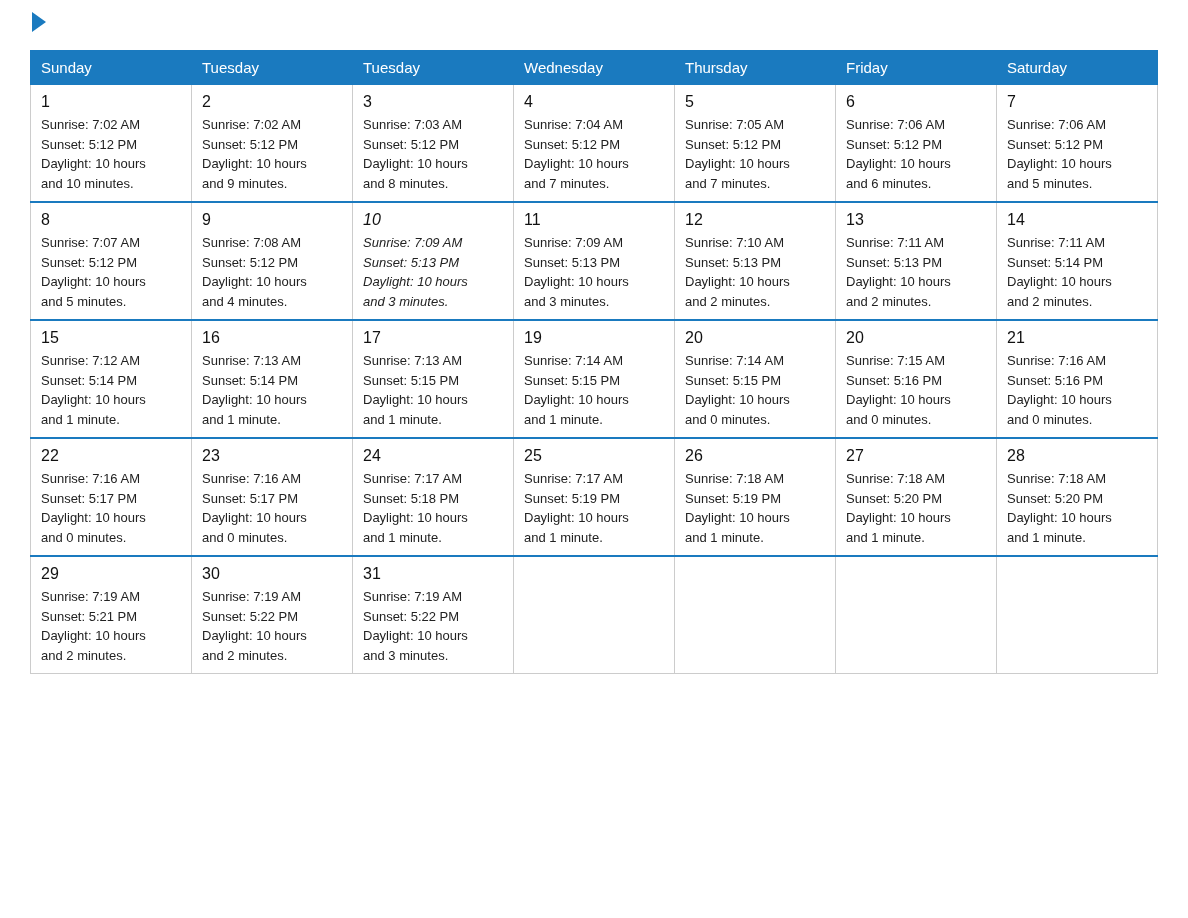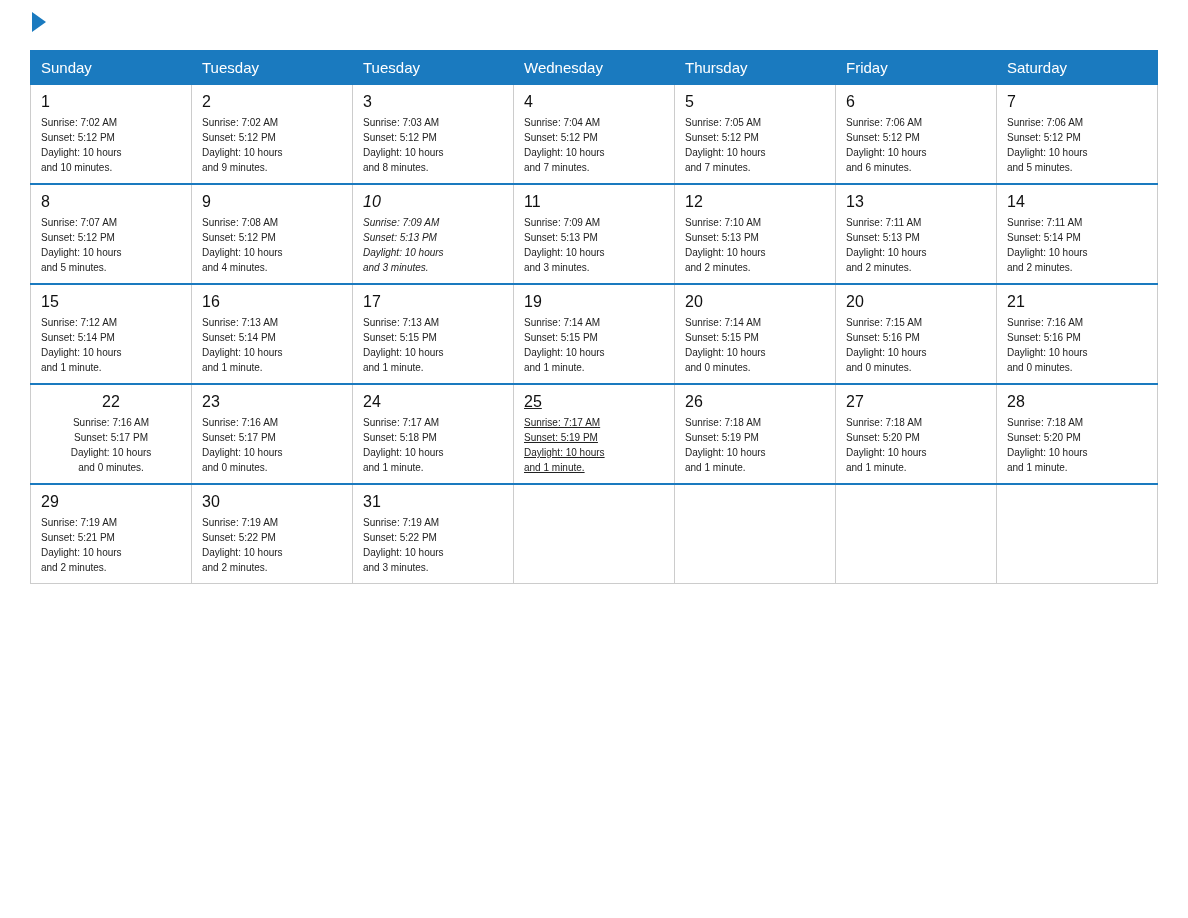--- a/index.html
+++ b/index.html
@@ -89,21 +89,21 @@
       min-height: 100px;
     }
     .day-number {
       font-size: 16px;
       font-weight: normal;
       color: #111;
       margin-bottom: 4px;
       display: block;
     }
     .day-info {
-      font-size: 10px;
+      font-size: 13px;
       line-height: 1.5;
       color: #222;
     }
     .empty-cell {
       background: #fff;
     }
     tr:not(:last-child) td {
       border-bottom: 2px solid #1a7abf;
     }
   </style>
@@ -224,33 +224,33 @@
         <td style="border-bottom: 2px solid rgb(26, 122, 191);">
           <span class="day-number">20</span>
           <div class="day-info">Sunrise: 7:15 AM<br>Sunset: 5:16 PM<br>Daylight: 10 hours<br>and 0 minutes.</div>
         </td>
         <td style="border-bottom: 2px solid rgb(26, 122, 191); margin-left: 36px;">
           <span class="day-number">21</span>
           <div class="day-info">Sunrise: 7:16 AM<br>Sunset: 5:16 PM<br>Daylight: 10 hours<br>and 0 minutes.</div>
         </td>
       </tr>
       <tr style="border-bottom: 2px solid rgb(26, 122, 191);">
-        <td style="border-bottom: 2px solid rgb(26, 122, 191); text-align: center;">
+        <td style="border-bottom: 2px solid rgb(26, 122, 191);">
           <span class="day-number">22</span>
           <div class="day-info">Sunrise: 7:16 AM<br>Sunset: 5:17 PM<br>Daylight: 10 hours<br>and 0 minutes.</div>
         </td>
         <td style="border-bottom: 2px solid rgb(26, 122, 191);">
           <span class="day-number">23</span>
           <div class="day-info">Sunrise: 7:16 AM<br>Sunset: 5:17 PM<br>Daylight: 10 hours<br>and 0 minutes.</div>
         </td>
         <td style="border-bottom: 2px solid rgb(26, 122, 191);">
           <span class="day-number">24</span>
           <div class="day-info">Sunrise: 7:17 AM<br>Sunset: 5:18 PM<br>Daylight: 10 hours<br>and 1 minute.</div>
         </td>
-        <td style="border-bottom: 2px solid rgb(26, 122, 191); text-decoration: underline;">
+        <td style="border-bottom: 2px solid rgb(26, 122, 191);">
           <span class="day-number">25</span>
           <div class="day-info">Sunrise: 7:17 AM<br>Sunset: 5:19 PM<br>Daylight: 10 hours<br>and 1 minute.</div>
         </td>
         <td style="border-bottom: 2px solid rgb(26, 122, 191);">
           <span class="day-number">26</span>
           <div class="day-info">Sunrise: 7:18 AM<br>Sunset: 5:19 PM<br>Daylight: 10 hours<br>and 1 minute.</div>
         </td>
         <td style="border-bottom: 2px solid rgb(26, 122, 191);">
           <span class="day-number">27</span>
           <div class="day-info">Sunrise: 7:18 AM<br>Sunset: 5:20 PM<br>Daylight: 10 hours<br>and 1 minute.</div>

